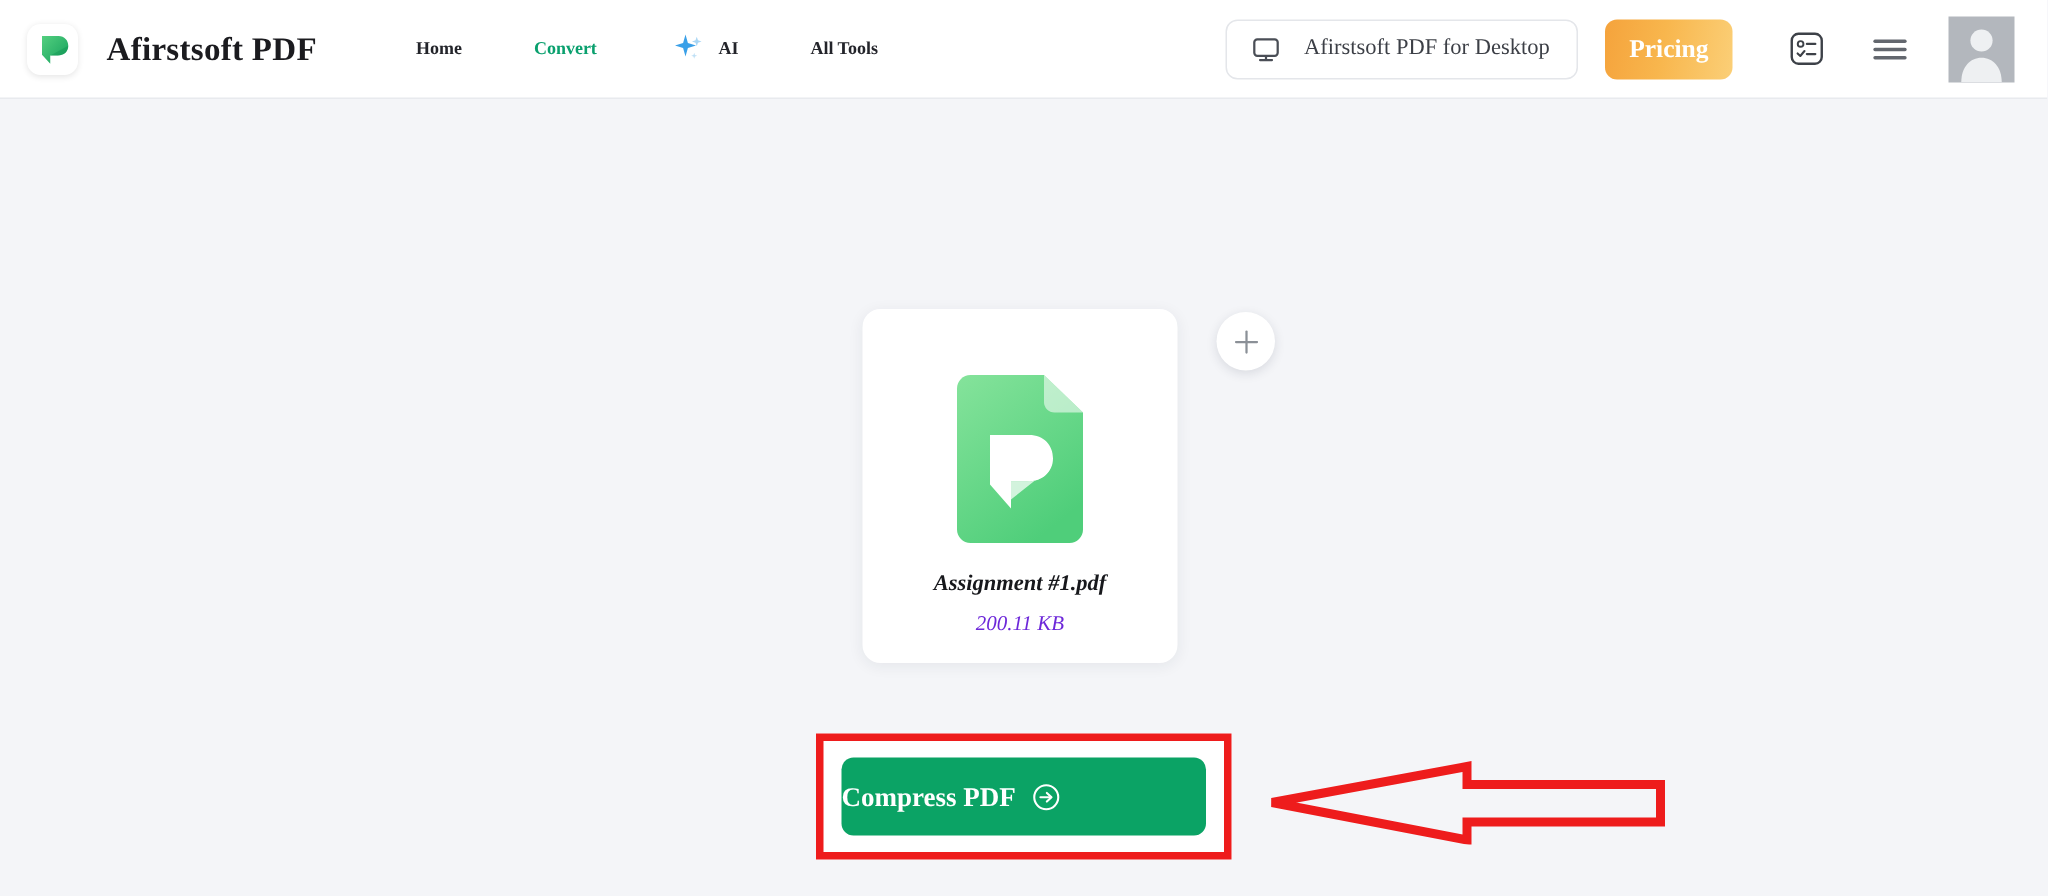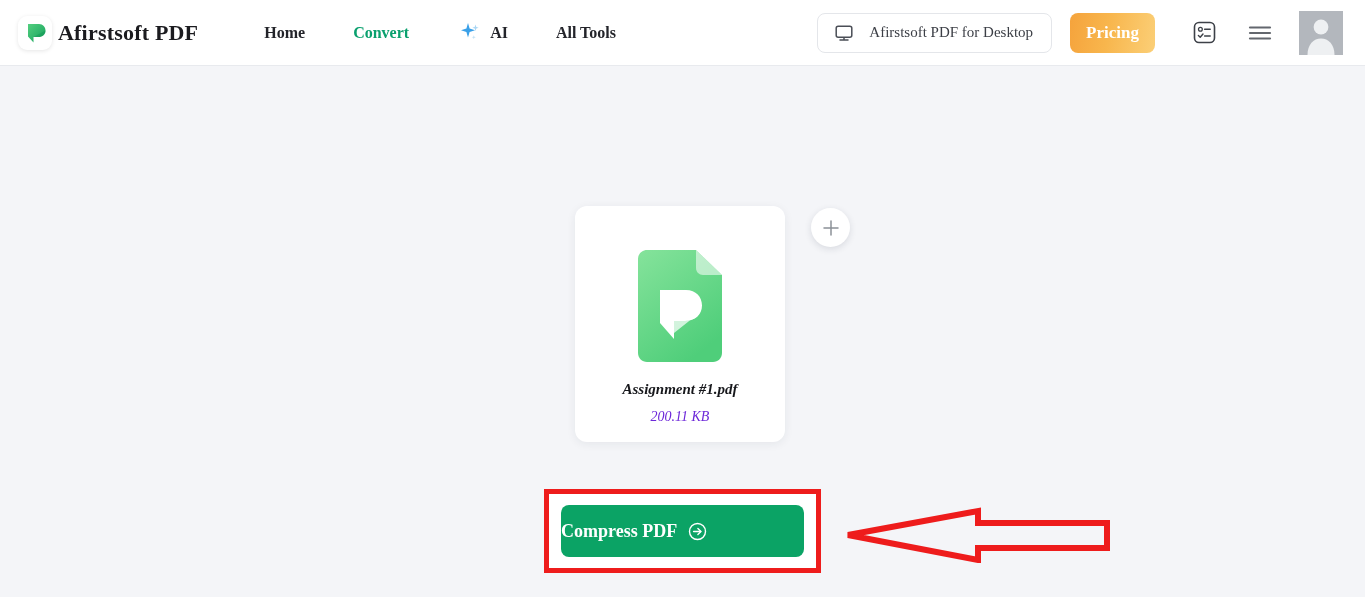--- a/index.html
+++ b/index.html
@@ -21,21 +21,21 @@
     background: #ffffff;
     border-bottom: 1px solid #e8eaee;
     display: flex;
     align-items: center;
     padding: 0 22px 0 18px;
     position: relative;
   }
   .brand {
     display: flex;
     align-items: center;
-    gap: 6px;
+    gap: 19px;
     margin-right: 42px;
   }
   .brand-logo {
     width: 34px; height: 34px;
     border-radius: 9px;
     background: #ffffff;
     box-shadow: 0 1px 4px rgba(0,0,0,.10);
     display: flex; align-items: center; justify-content: center;
   }
   .brand-name {
@@ -45,21 +45,21 @@
     letter-spacing: .2px;
     white-space: nowrap;
   }
 
   .nav {
     display: flex;
     align-items: center;
     gap: 0;
   }
   .nav-item {
-    font-size: 16px;
+    font-size: 12px;
     font-weight: bold;
     color: #23242a;
     padding: 0 24px;
     white-space: nowrap;
     cursor: pointer;
     display: flex;
     align-items: center;
     gap: 7px;
   }
   .nav-item.active { color: #0aa06e; }

